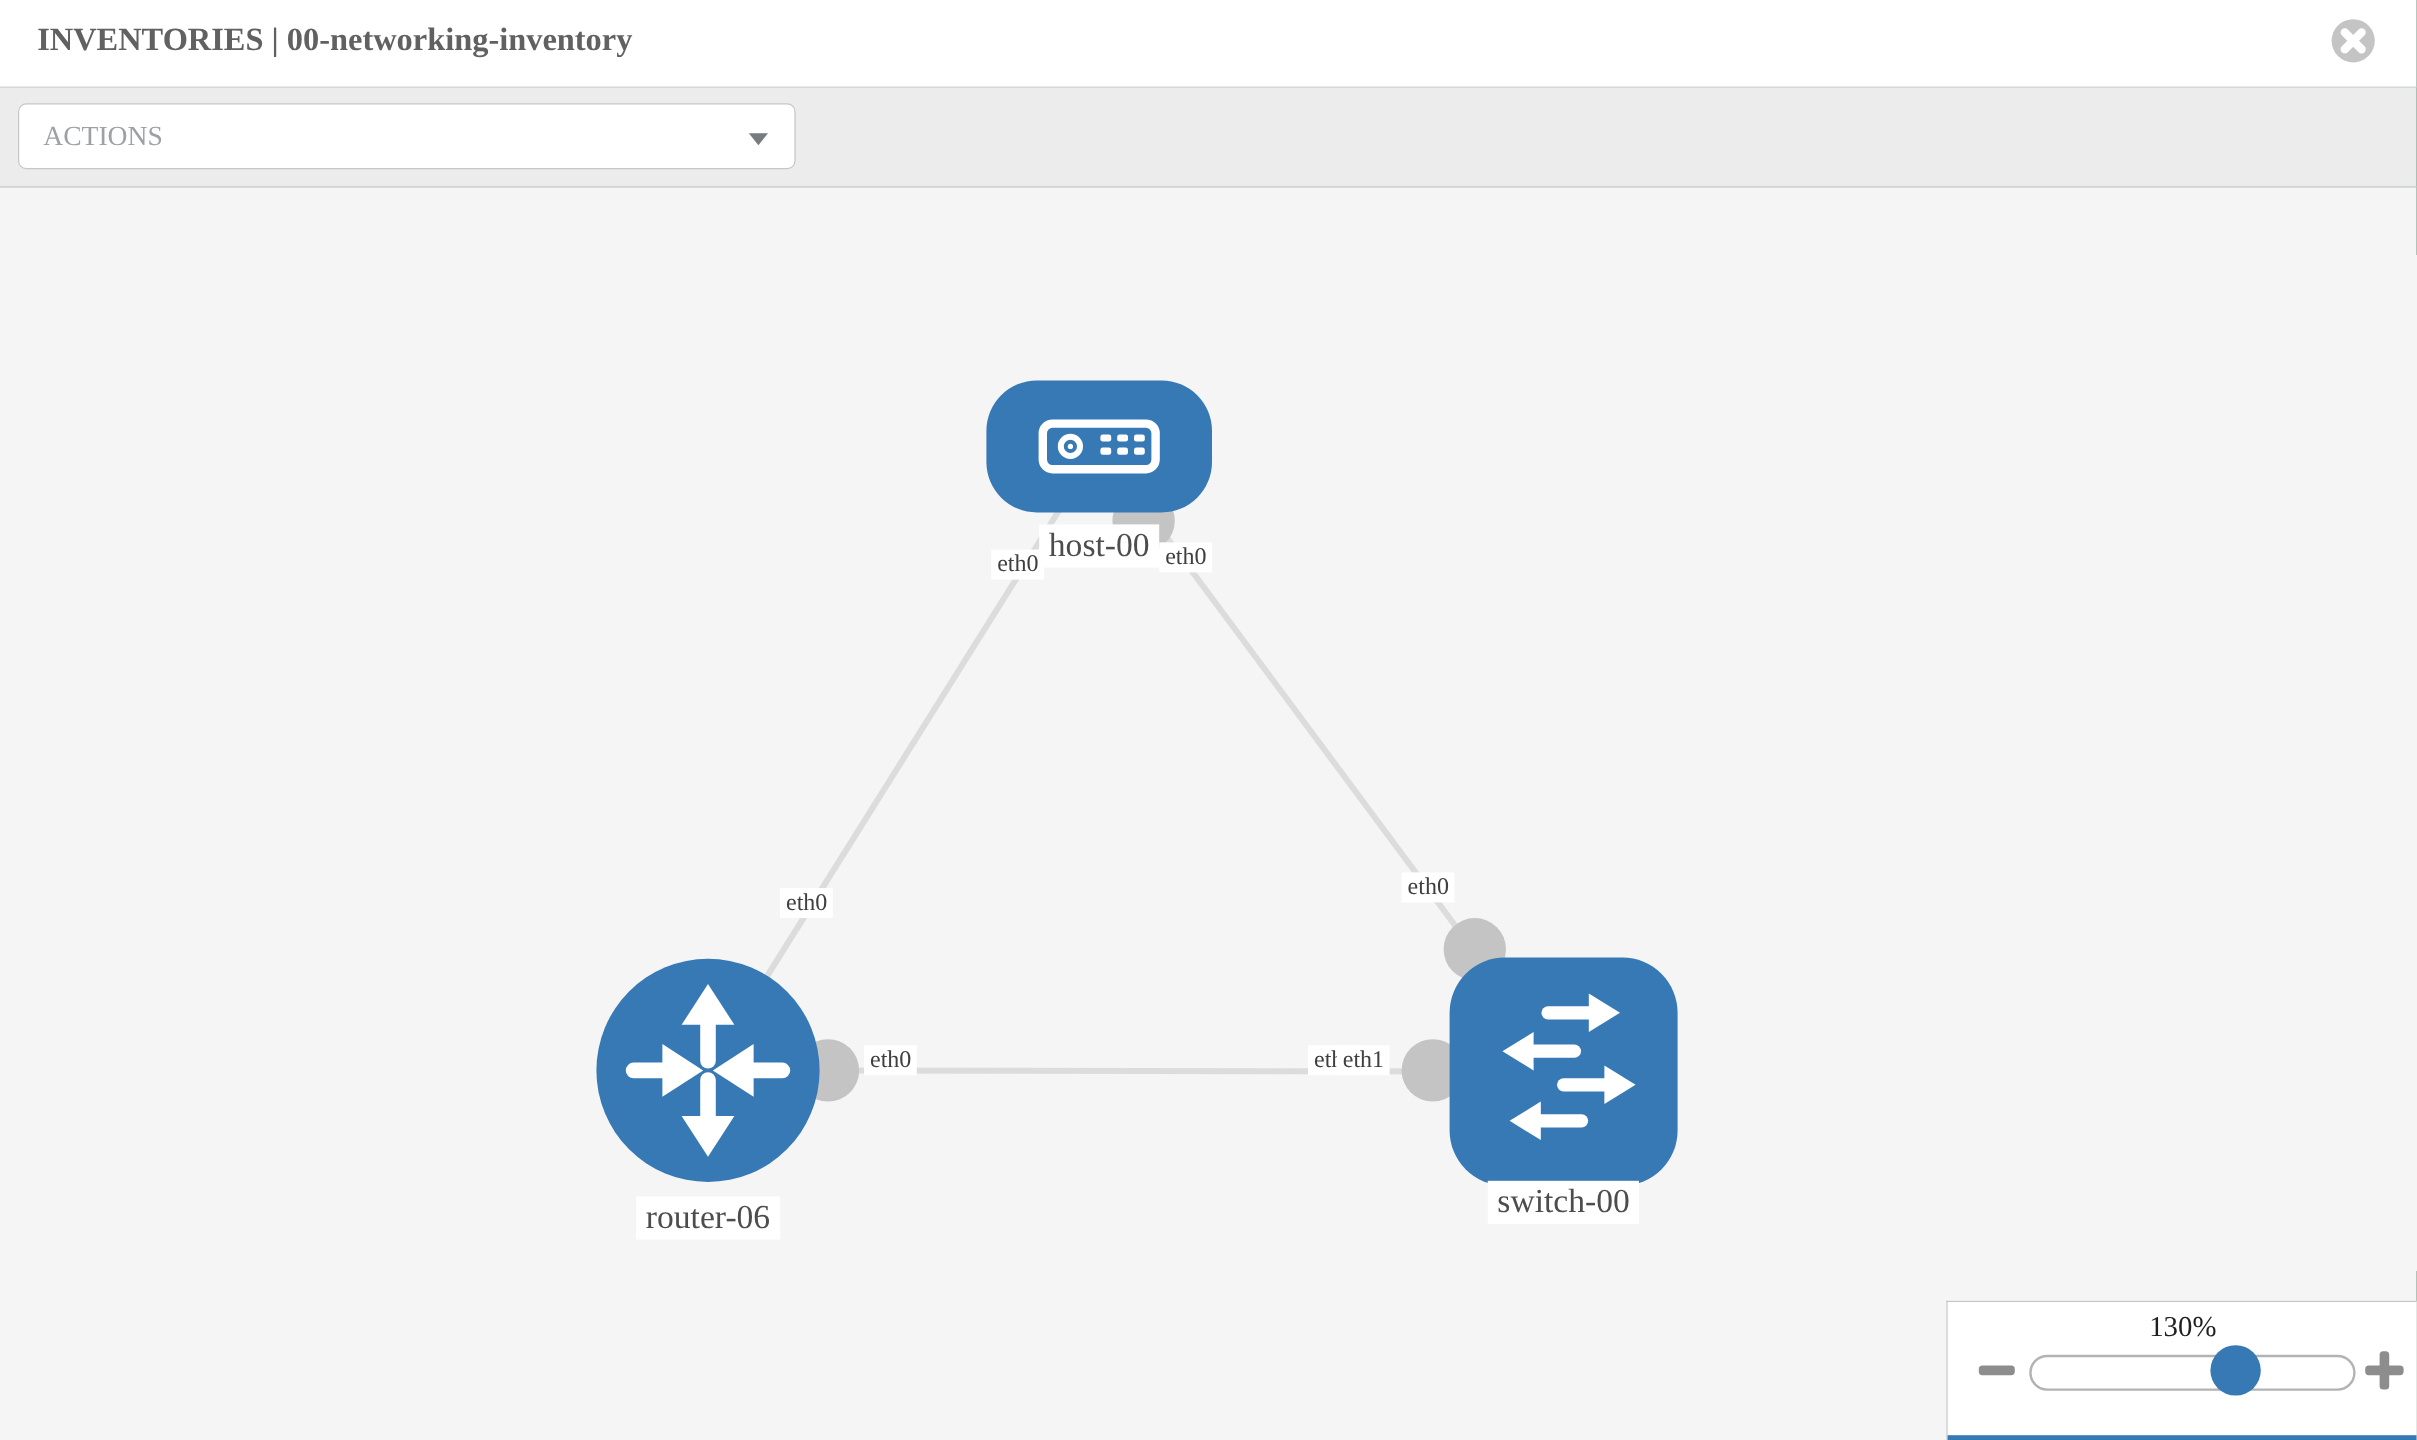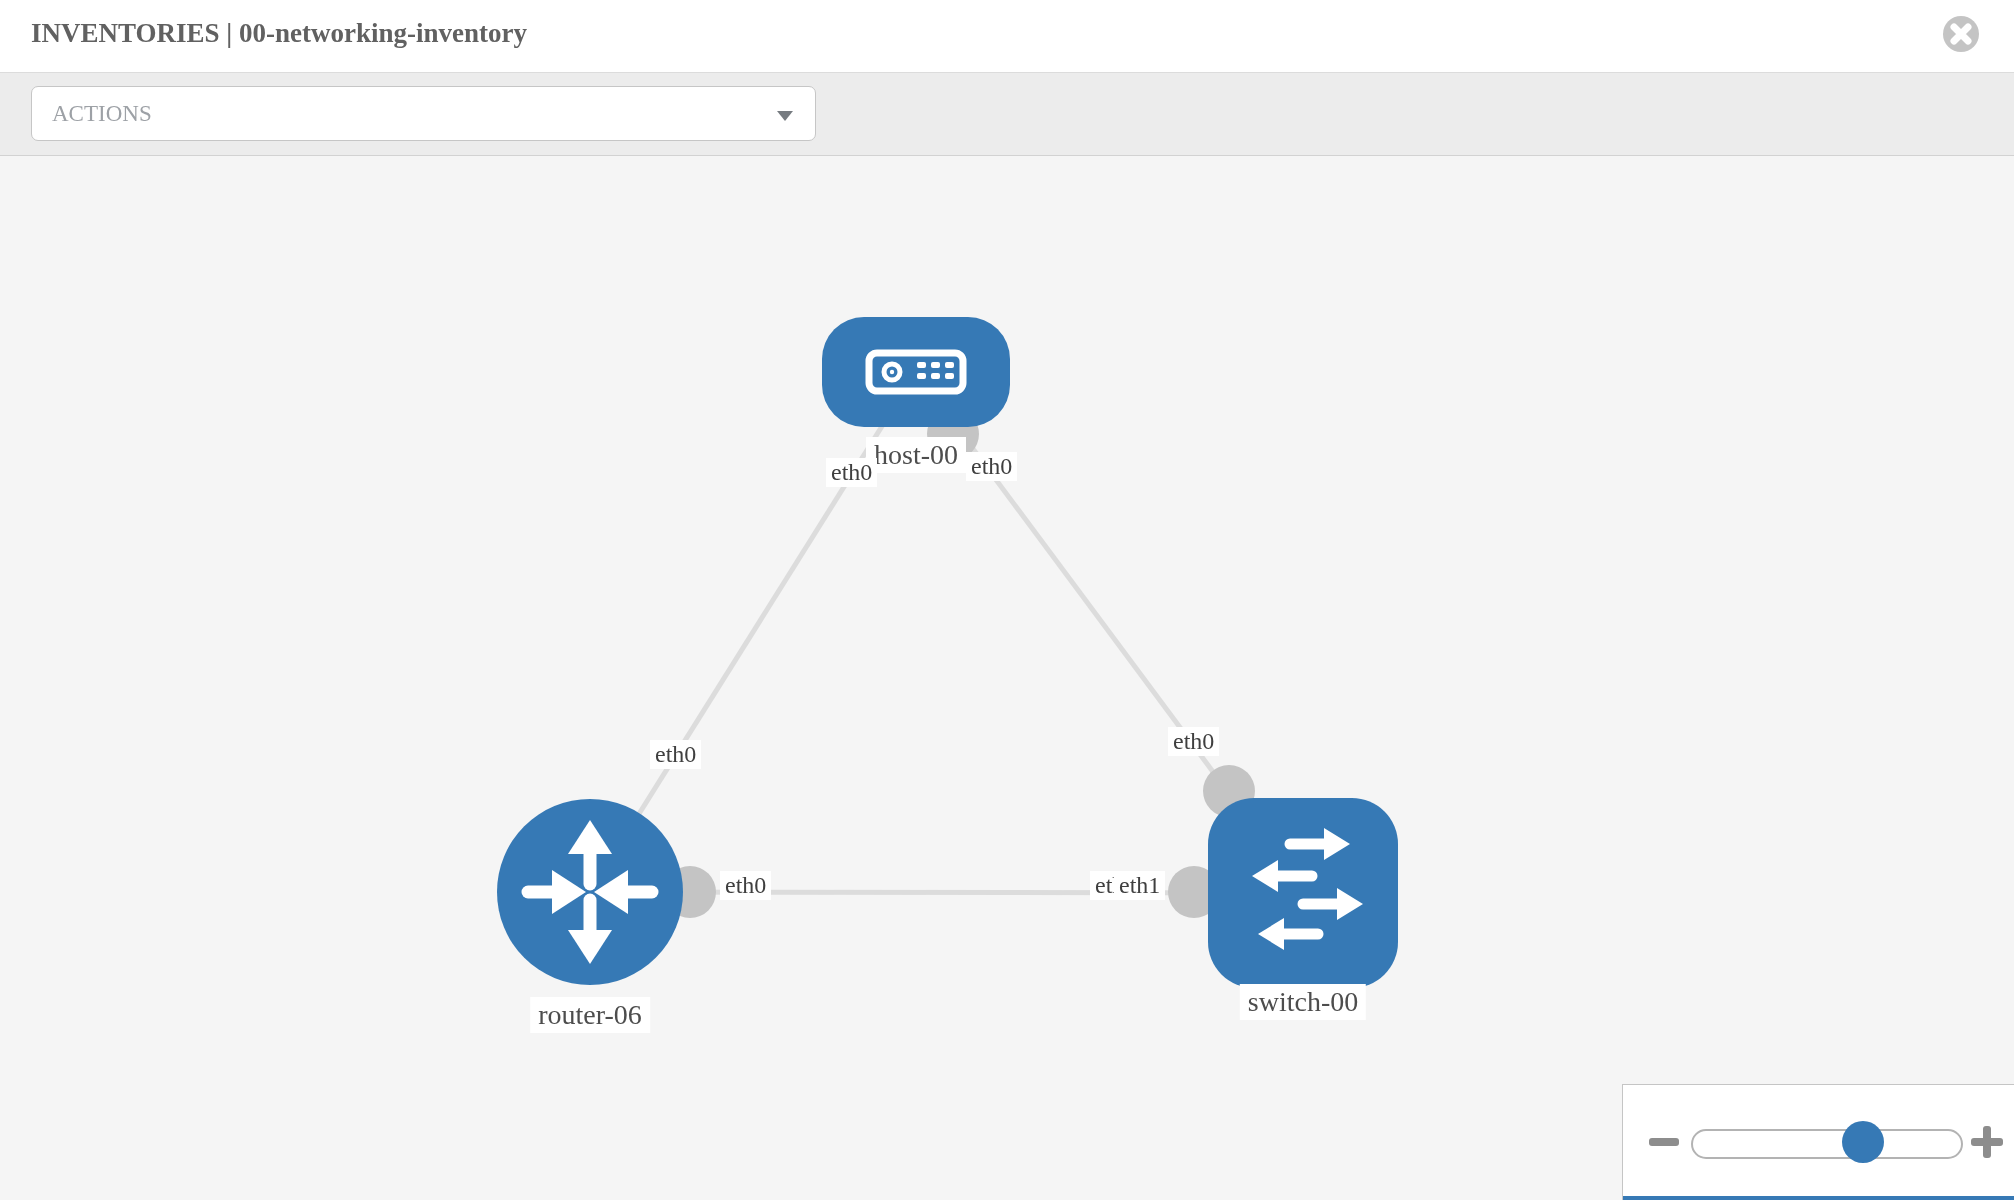--- a/index.html
+++ b/index.html
@@ -31,40 +31,40 @@
     cursor:pointer;
   }
   .select-box .sel-label{
     position:absolute;left:20px;top:14px;font-size:23px;color:#9da1a6;
   }
   .caret{
     position:absolute;right:22px;top:24px;width:0;height:0;
     border-left:8px solid transparent;border-right:8px solid transparent;
     border-top:10px solid #767b80;
   }
-  .actions-select{left:31px;width:785px;}
+  .actions-select{left:15px;width:648px;}
   .search-select{left:1043px;width:947px;}
   .tool-icon{position:absolute;top:97px;width:30px;height:30px;cursor:pointer;}
   .tool-icon svg{width:30px;height:30px;display:block;}
   .icon-wrench{left:956px;}
   .icon-key{left:998px;}
   
   .canvas{
     position:absolute;left:0;top:156px;width:2014px;height:1044px;
     background:#f5f5f5;
   }
   .topo-svg{position:absolute;left:0;top:-156px;width:2014px;height:1200px;}
   .node-label,.if-label{
     position:absolute;background:#ffffff;white-space:nowrap;
   }
   .node-label{
     font-size:28px;color:#4d4d4d;padding:2px 8px;transform:translateX(-50%);
   }
   .if-label{
-    font-size:24px;color:#3f3f3f;padding:1px 5px;
+    font-size:20px;color:#3f3f3f;padding:1px 5px;
   }
   
   .lbl-host   {left:916px;top:281px;}
   .lbl-router {left:590px;top:841px;}
   .lbl-switch {left:1303px;top:828px;}
   .if-host-left   {left:826px;top:302px;}
   .if-host-right  {left:966px;top:296px;}
   .if-router-top  {left:650px;top:584px;}
   .if-router-right{left:720px;top:715px;}
   .if-switch-top  {left:1168px;top:571px;}
@@ -203,20 +203,21 @@
 
     <div class="if-label if-host-left">eth0</div>
     <div class="if-label if-host-right">eth0</div>
     <div class="if-label if-router-top">eth0</div>
     <div class="if-label if-router-right">eth0</div>
     <div class="if-label if-switch-top">eth0</div>
     <div class="if-label if-switch-left-under">eth0</div>
     <div class="if-label if-switch-left-over">eth1</div>
 
     <div class="zoom-panel">
+      <div class="zoom-level">130%</div>
       <div class="zoom-minus"></div>
       <div class="zoom-track"></div>
       <div class="zoom-thumb"></div>
       <div class="zoom-plus">
         <span class="h"></span>
         <span class="v"></span>
       </div>
     </div>
   </div>
 

